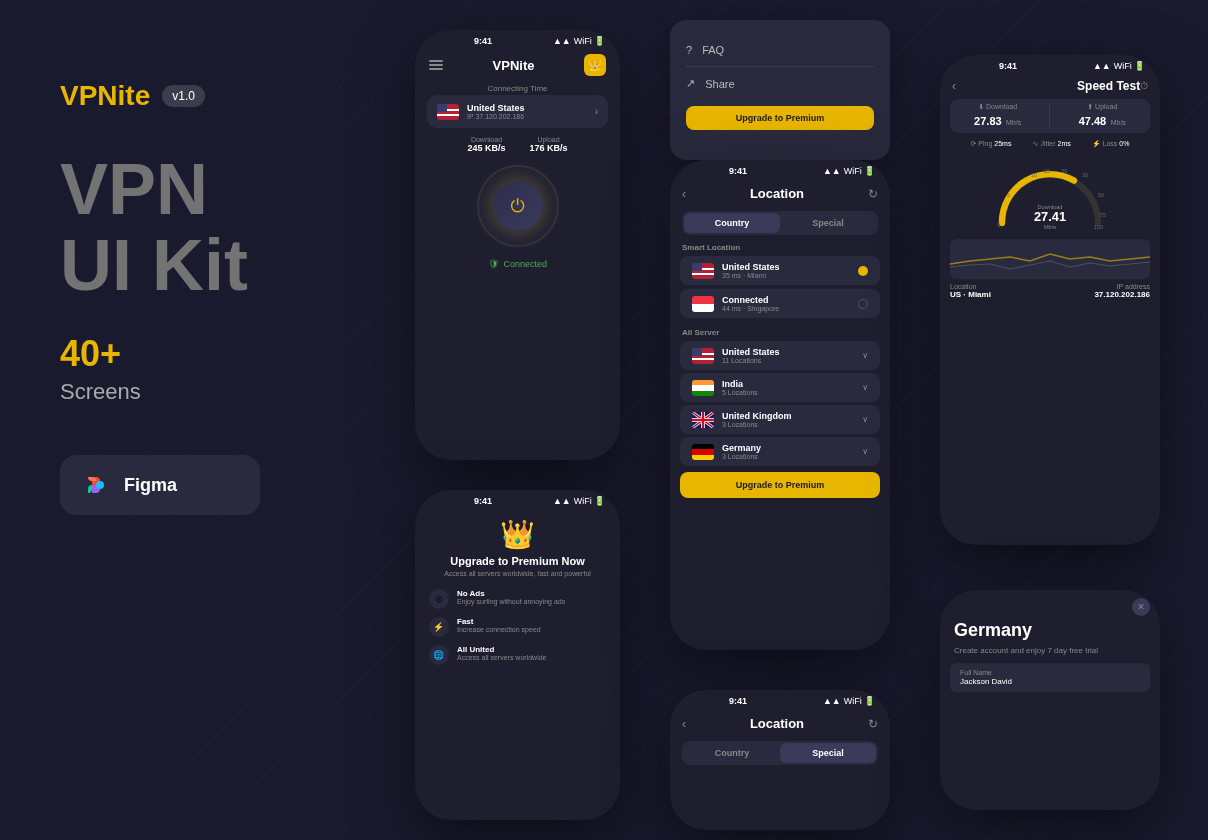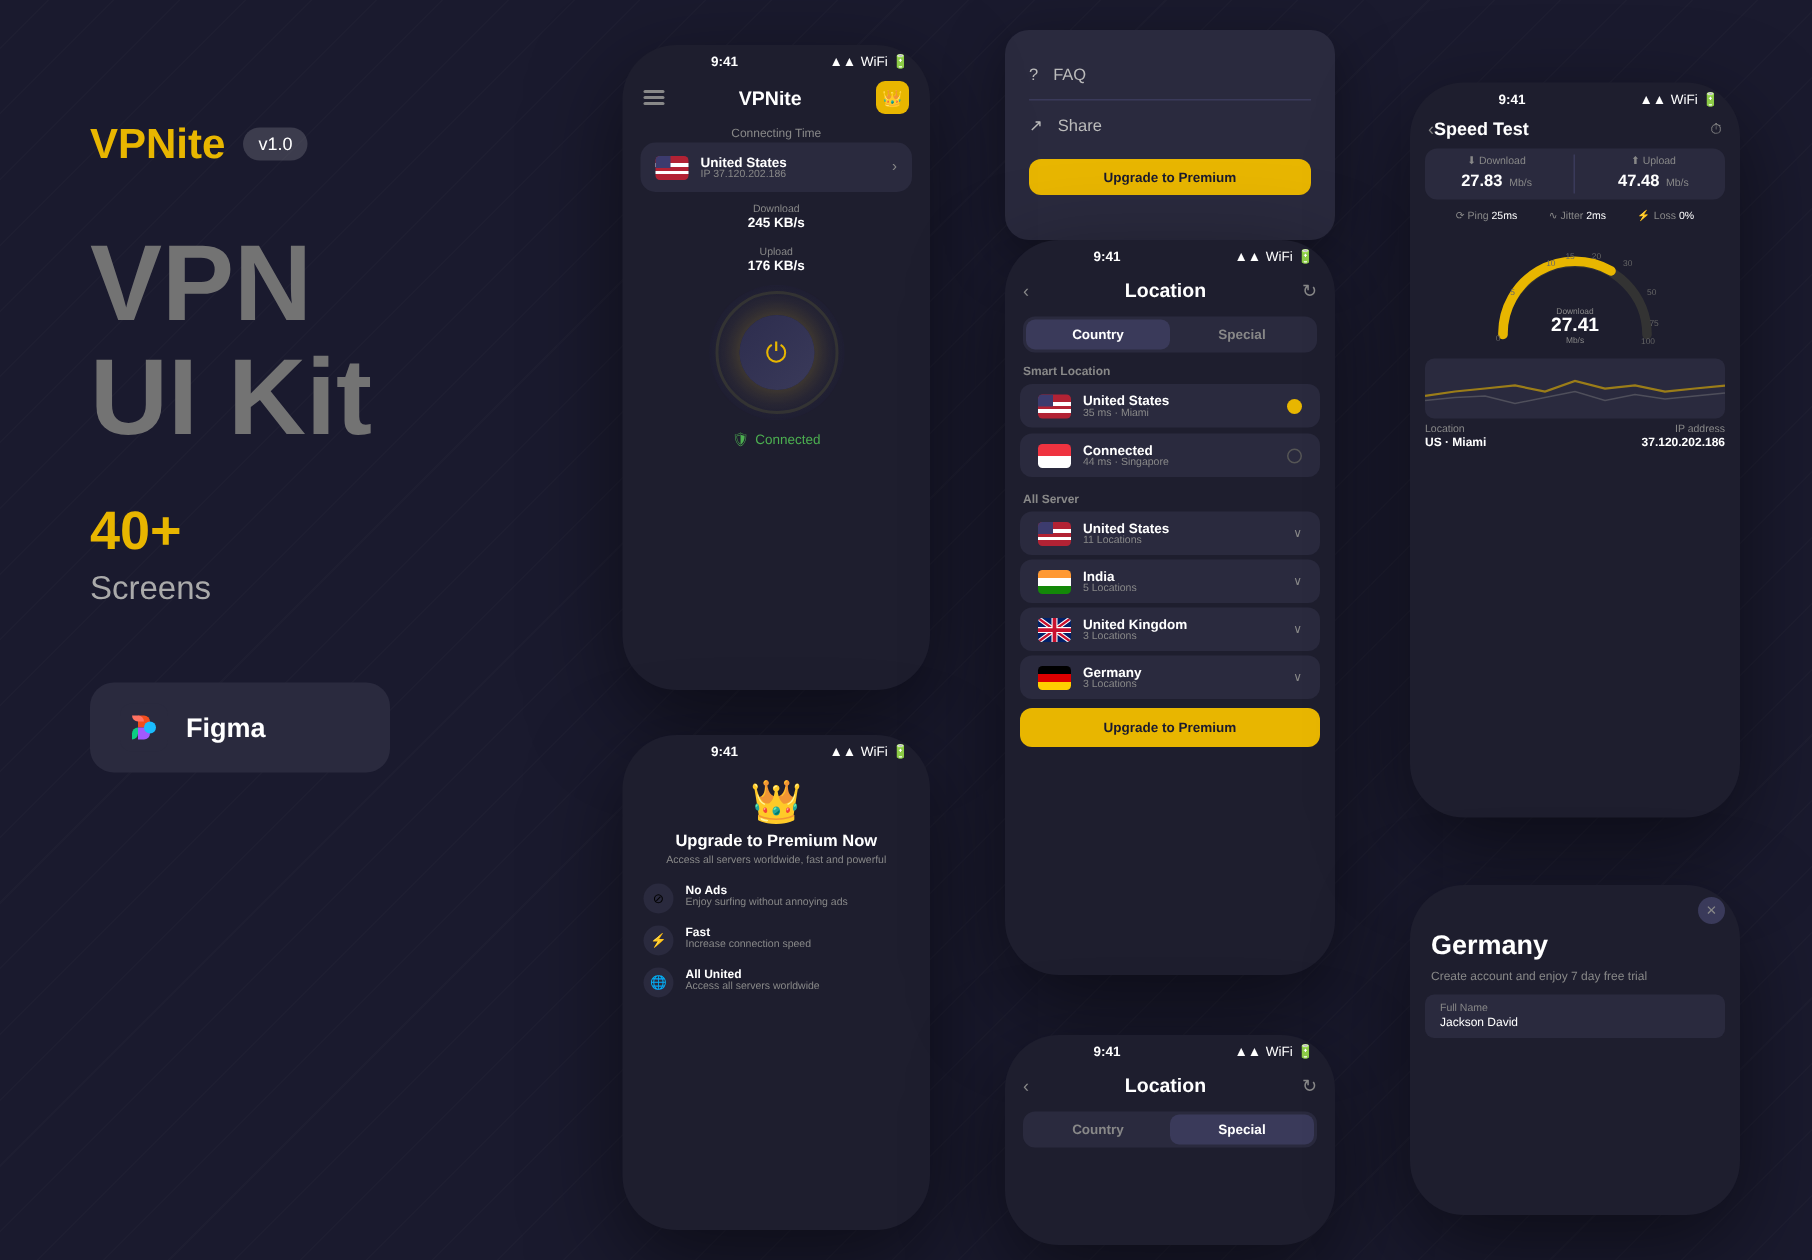--- a/index.html
+++ b/index.html
@@ -237,24 +237,23 @@
     }
 
     .location-info { flex: 1; }
     .loc-country { font-size: 9px; color: #fff; font-weight: 600; }
     .loc-ip { font-size: 7px; color: #888; }
     .chevron-right { color: #888; font-size: 10px; }
 
     .speed-row {
       display: flex;
       justify-content: center;
-      gap: 12px;
+      gap: 24px;
       margin-bottom: 0;
       padding: 0 12px;
-      flex-direction: column;
     }
 
     .speed-item { text-align: center; }
     .speed-label { font-size: 7px; color: #888; }
     .speed-value { font-size: 9px; color: #fff; font-weight: 600; }
 
     .power-circle-container {
       display: flex;
       justify-content: center;
       align-items: center;
@@ -452,21 +451,21 @@
     }
 
     
     .sp-header {
       display: flex;
       align-items: center;
       justify-content: space-between;
       padding: 4px 12px 6px;
     }
 
-    .sp-title { font-size: 12px; font-weight: 700; color: #fff; text-align: left; flex: 1; }
+    .sp-title { font-size: 12px; font-weight: 700; color: #fff; text-align: right; flex: 1; }
 
     .speeds-row {
       display: flex;
       justify-content: space-around;
       padding: 4px 10px;
       background: #2a2a3e;
       margin: 0 10px;
       border-radius: 8px;
       margin-bottom: 4px;
     }

